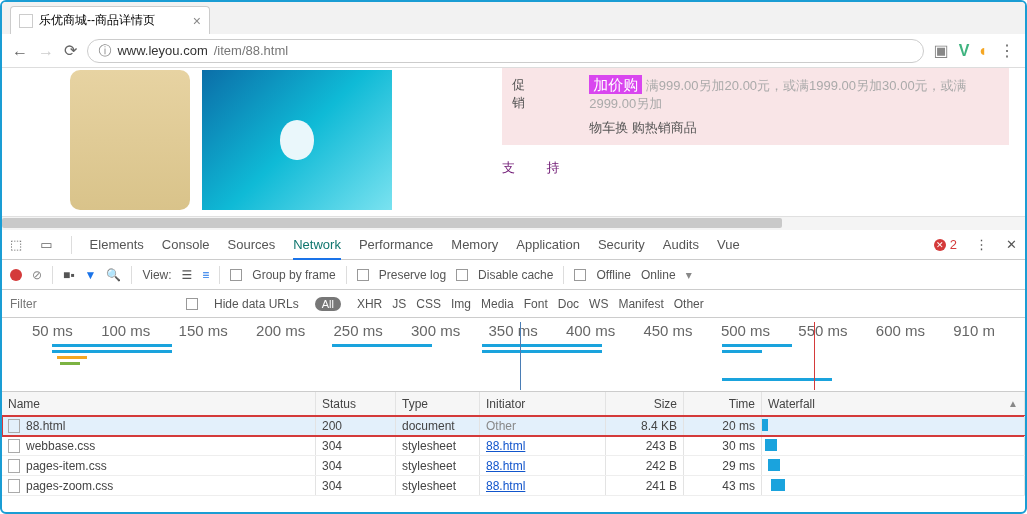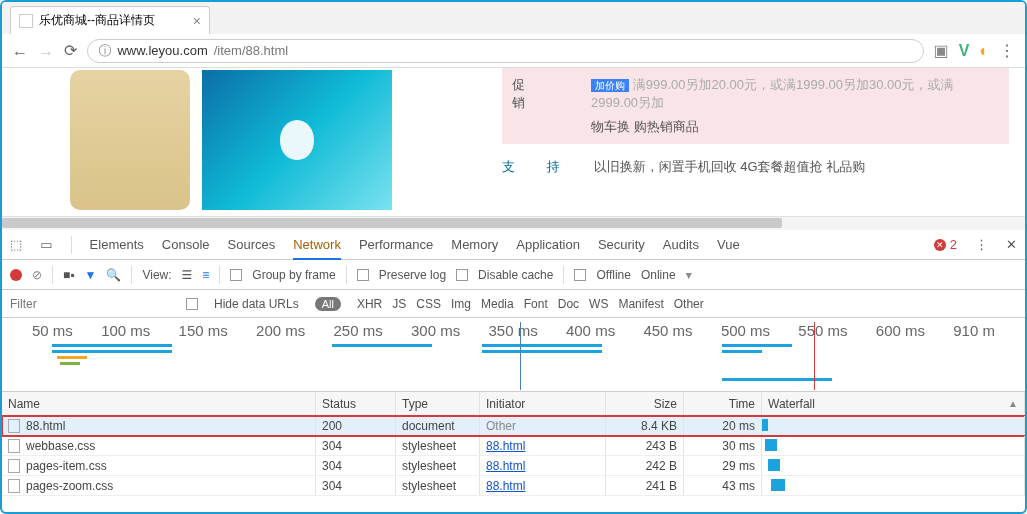--- a/index.html
+++ b/index.html
@@ -15,29 +15,29 @@
 .url .host{color:#333}
 .url .path{color:#777}
 .page{height:148px;overflow:hidden;position:relative;display:flex}
 .page-left{width:500px;padding:2px 0 0 68px;display:flex;gap:12px}
 .phone{width:120px;height:140px;background:linear-gradient(#e7d3a2,#d9c38a);border-radius:10px}
 .ocean{width:190px;height:140px;background:linear-gradient(135deg,#0b6ea8,#0fbad6,#7ae2f0);position:relative}
 .ocean::after{content:"";position:absolute;left:50%;top:50%;width:34px;height:40px;background:#eaf7fb;border-radius:50% 50% 48% 48%;transform:translate(-50%,-50%)}
 .page-right{flex:1;padding:0 16px 0 0;font-size:13px;color:#555}
 .promo{background:#f9e5e7;padding:8px 10px;margin-bottom:14px;display:flex;gap:12px}
 .promo .lbl{letter-spacing:14px}
-.promo .badge{background:#3b82f6;color:#fff;padding:1px 4px;font-size:10px}
+.promo .badge{background:#d946ef;color:#fff;padding:1px 4px;font-size:15px}
 .row{display:flex;gap:20px;margin-bottom:12px}
-.row .k{letter-spacing:14px;color:#0369a1}
+.row .k{letter-spacing:14px;color:#701a75}
 .sb{height:14px;border-top:1px solid #e0e0e0;background:#f4f4f4;position:relative}
 .sb::after{content:"";position:absolute;left:0;top:1px;height:10px;width:780px;background:#c9c9c9;border-radius:2px}
 .dt-tabs{height:30px;border-bottom:1px solid #ccc;display:flex;align-items:center;padding:0 8px;gap:18px;font-size:13px;color:#555}
 .dt-tabs .ico{color:#666}
 .dt-tabs .sep{width:1px;height:18px;background:#ddd}
-.dt-tabs .sel{color:#a16207;position:relative}
+.dt-tabs .sel{color:#0f766e;position:relative}
 .dt-tabs .sel::after{content:"";position:absolute;left:0;right:0;bottom:-8px;height:2px;background:#1a73e8}
 .dt-tabs .err{margin-left:auto;display:flex;align-items:center;gap:4px}
 .dt-tabs .err-dot{width:12px;height:12px;border-radius:50%;background:#d43a3a;color:#fff;font-size:9px;display:flex;align-items:center;justify-content:center}
 .toolbar{height:30px;border-bottom:1px solid #ccc;display:flex;align-items:center;padding:0 8px;gap:10px;font-size:12px;color:#555}
 .rec{width:12px;height:12px;border-radius:50%;background:#d43a3a}
 .tb-sep{width:1px;height:18px;background:#ddd}
 .cb{width:12px;height:12px;border:1px solid #999;display:inline-block;vertical-align:middle}
 .filterbar{height:28px;border-bottom:1px solid #ccc;display:flex;align-items:center;padding:0 8px;gap:16px;font-size:12px;color:#555}
 .filter-in{border:none;font-size:12px;color:#888;width:160px}
 .pill{background:#777;color:#fff;border-radius:8px;padding:1px 7px;font-size:11px}
@@ -99,21 +99,20 @@
     <div class="promo">
       <span class="lbl">促    销</span>
       <div>
         <div><span class="badge">加价购</span>
         <span style="color:#aaa;font-size:13px">满999.00另加20.00元，或满1999.00另加30.00元，或满2999.00另加</span></div>
         <div style="margin-top:6px">物车换 购热销商品</div>
       </div>
     </div>
     <div class="row">
         <span class="k">支    持</span>
-        <span>以旧换新，闲置手机回收 4G套餐超值抢 礼品购</span>
       </div>
   </div>
 </div>
 <div class="sb"></div>
 
 <div class="dt-tabs">
   <span class="ico">⬚</span>
   <span class="ico">▭</span>
   <span class="sep"></span>
   <span id="dt-tabs-host"><span style="margin-right: 18px;">Elements</span><span style="margin-right: 18px;">Console</span><span style="margin-right: 18px;">Sources</span><span class="sel" style="margin-right: 18px;">Network</span><span style="margin-right: 18px;">Performance</span><span style="margin-right: 18px;">Memory</span><span style="margin-right: 18px;">Application</span><span style="margin-right: 18px;">Security</span><span style="margin-right: 18px;">Audits</span><span style="margin-right: 18px;">Vue</span></span>

